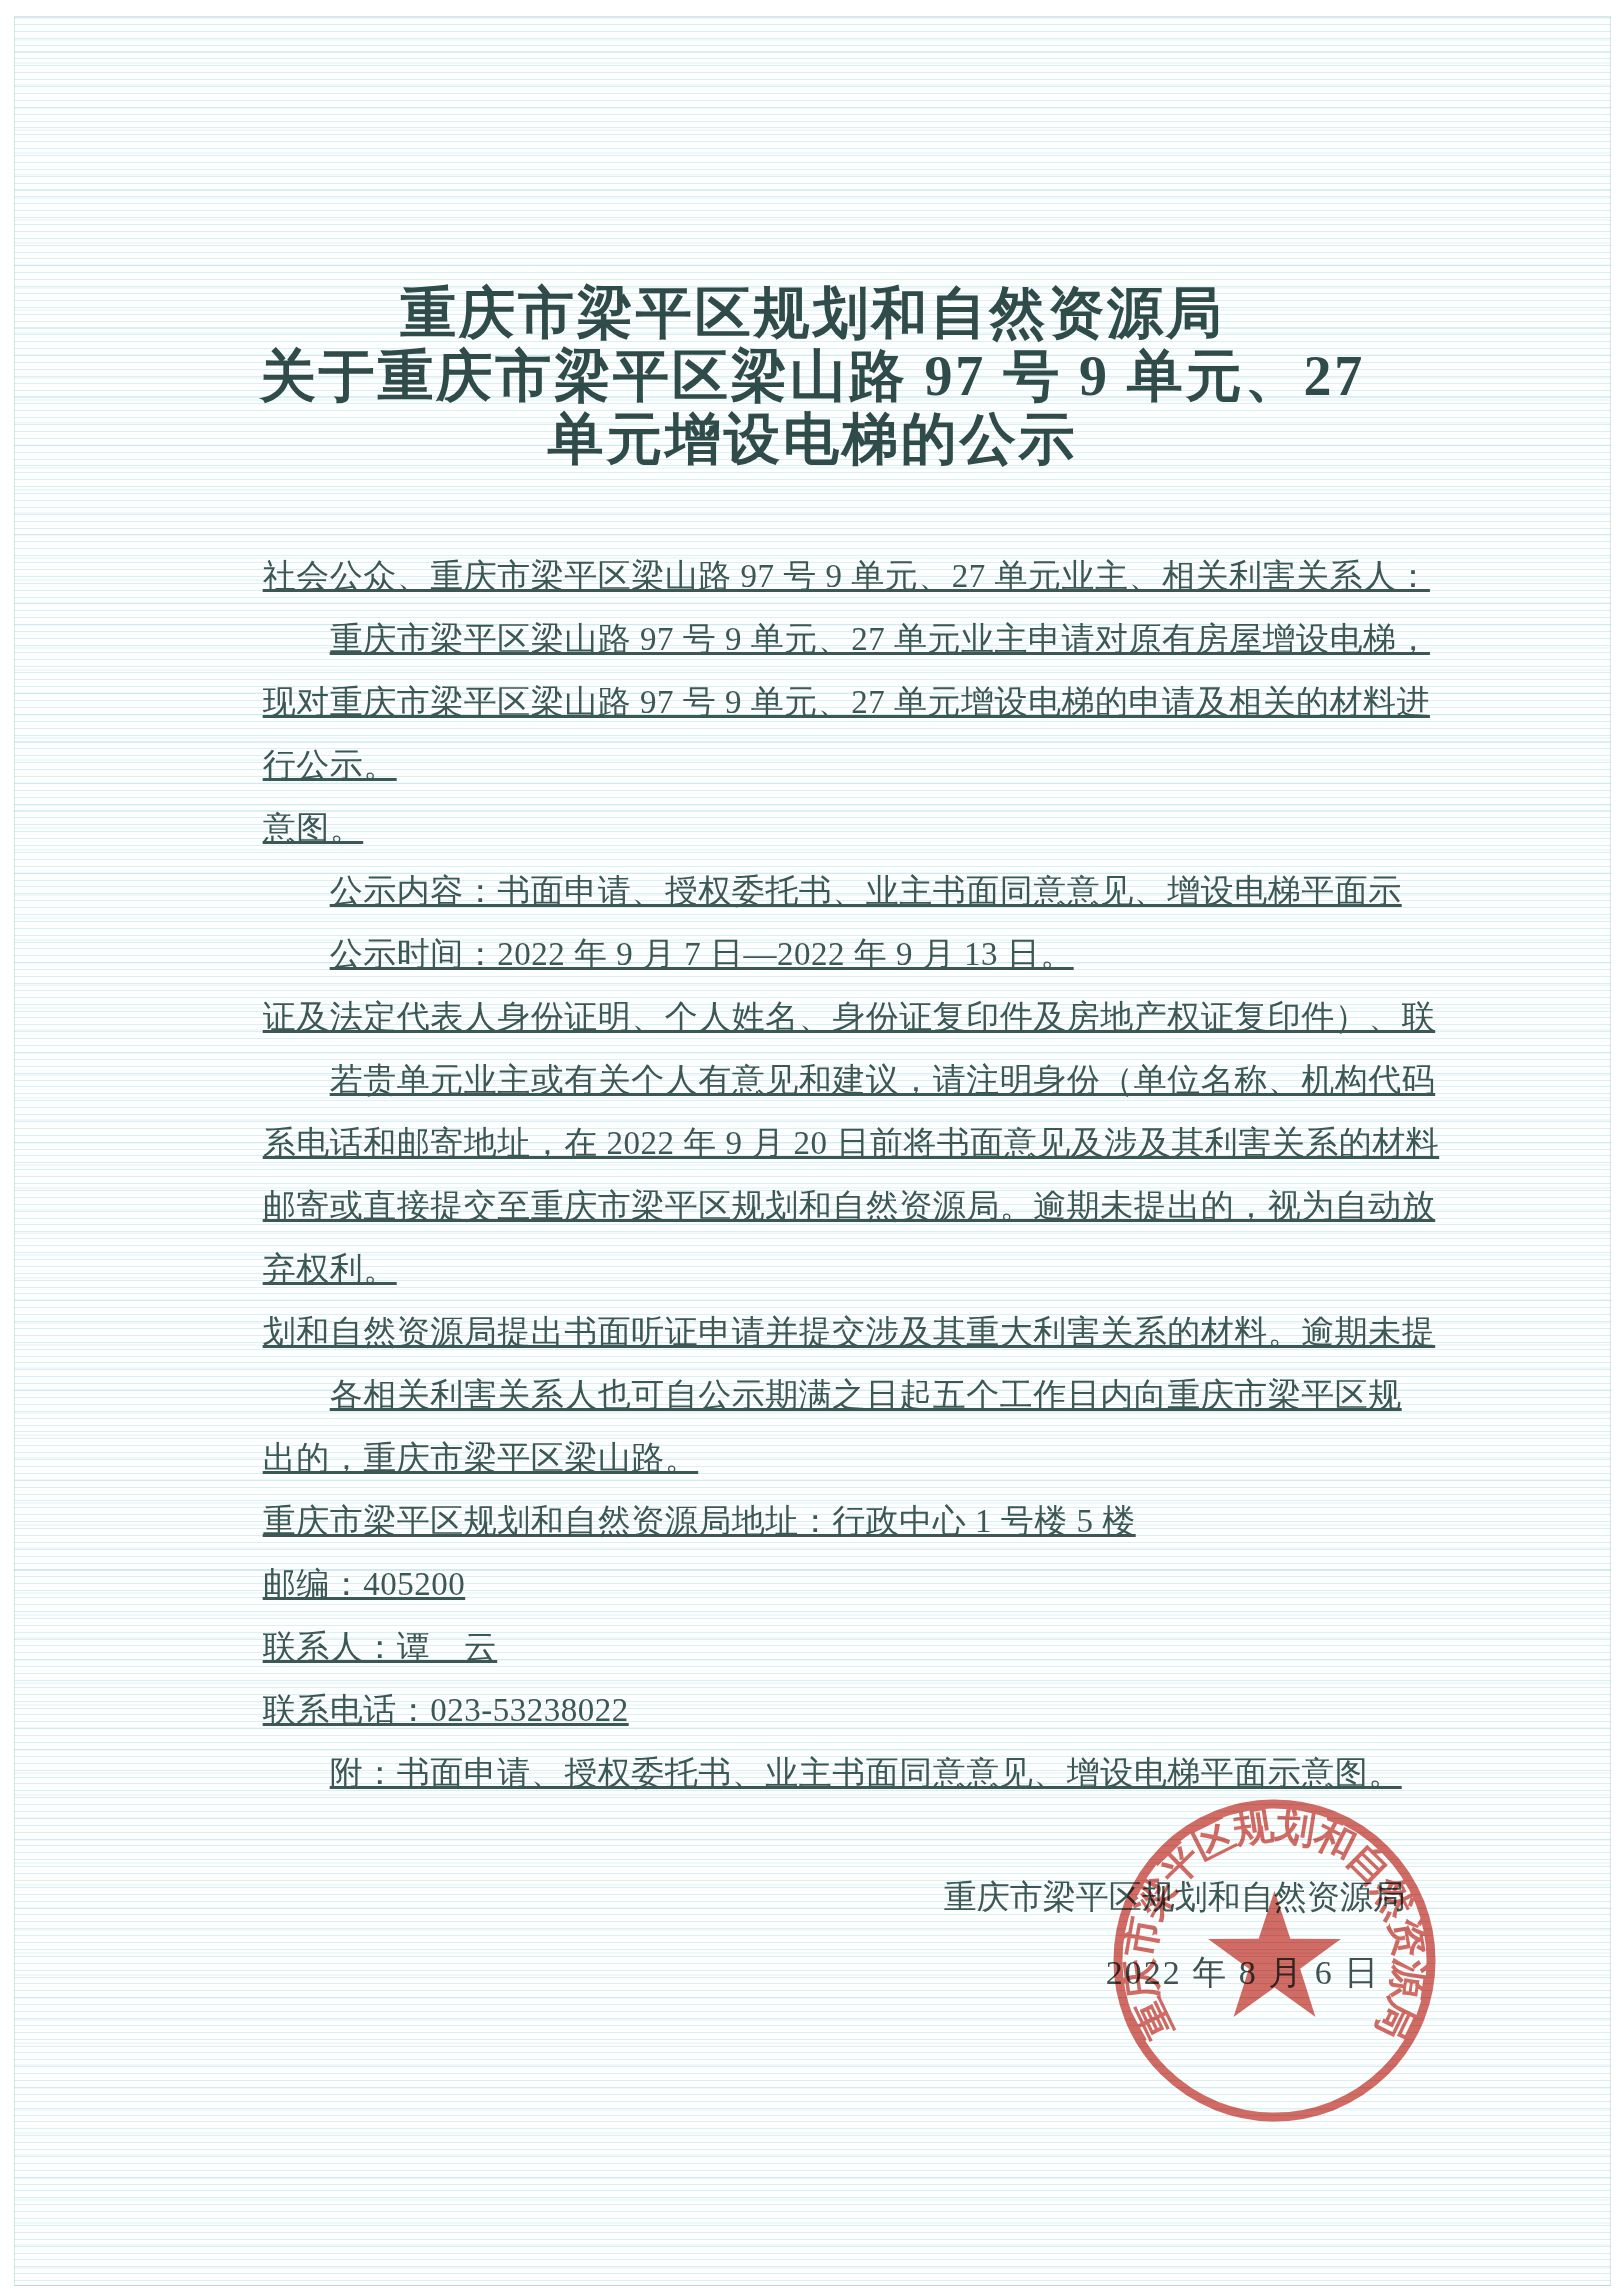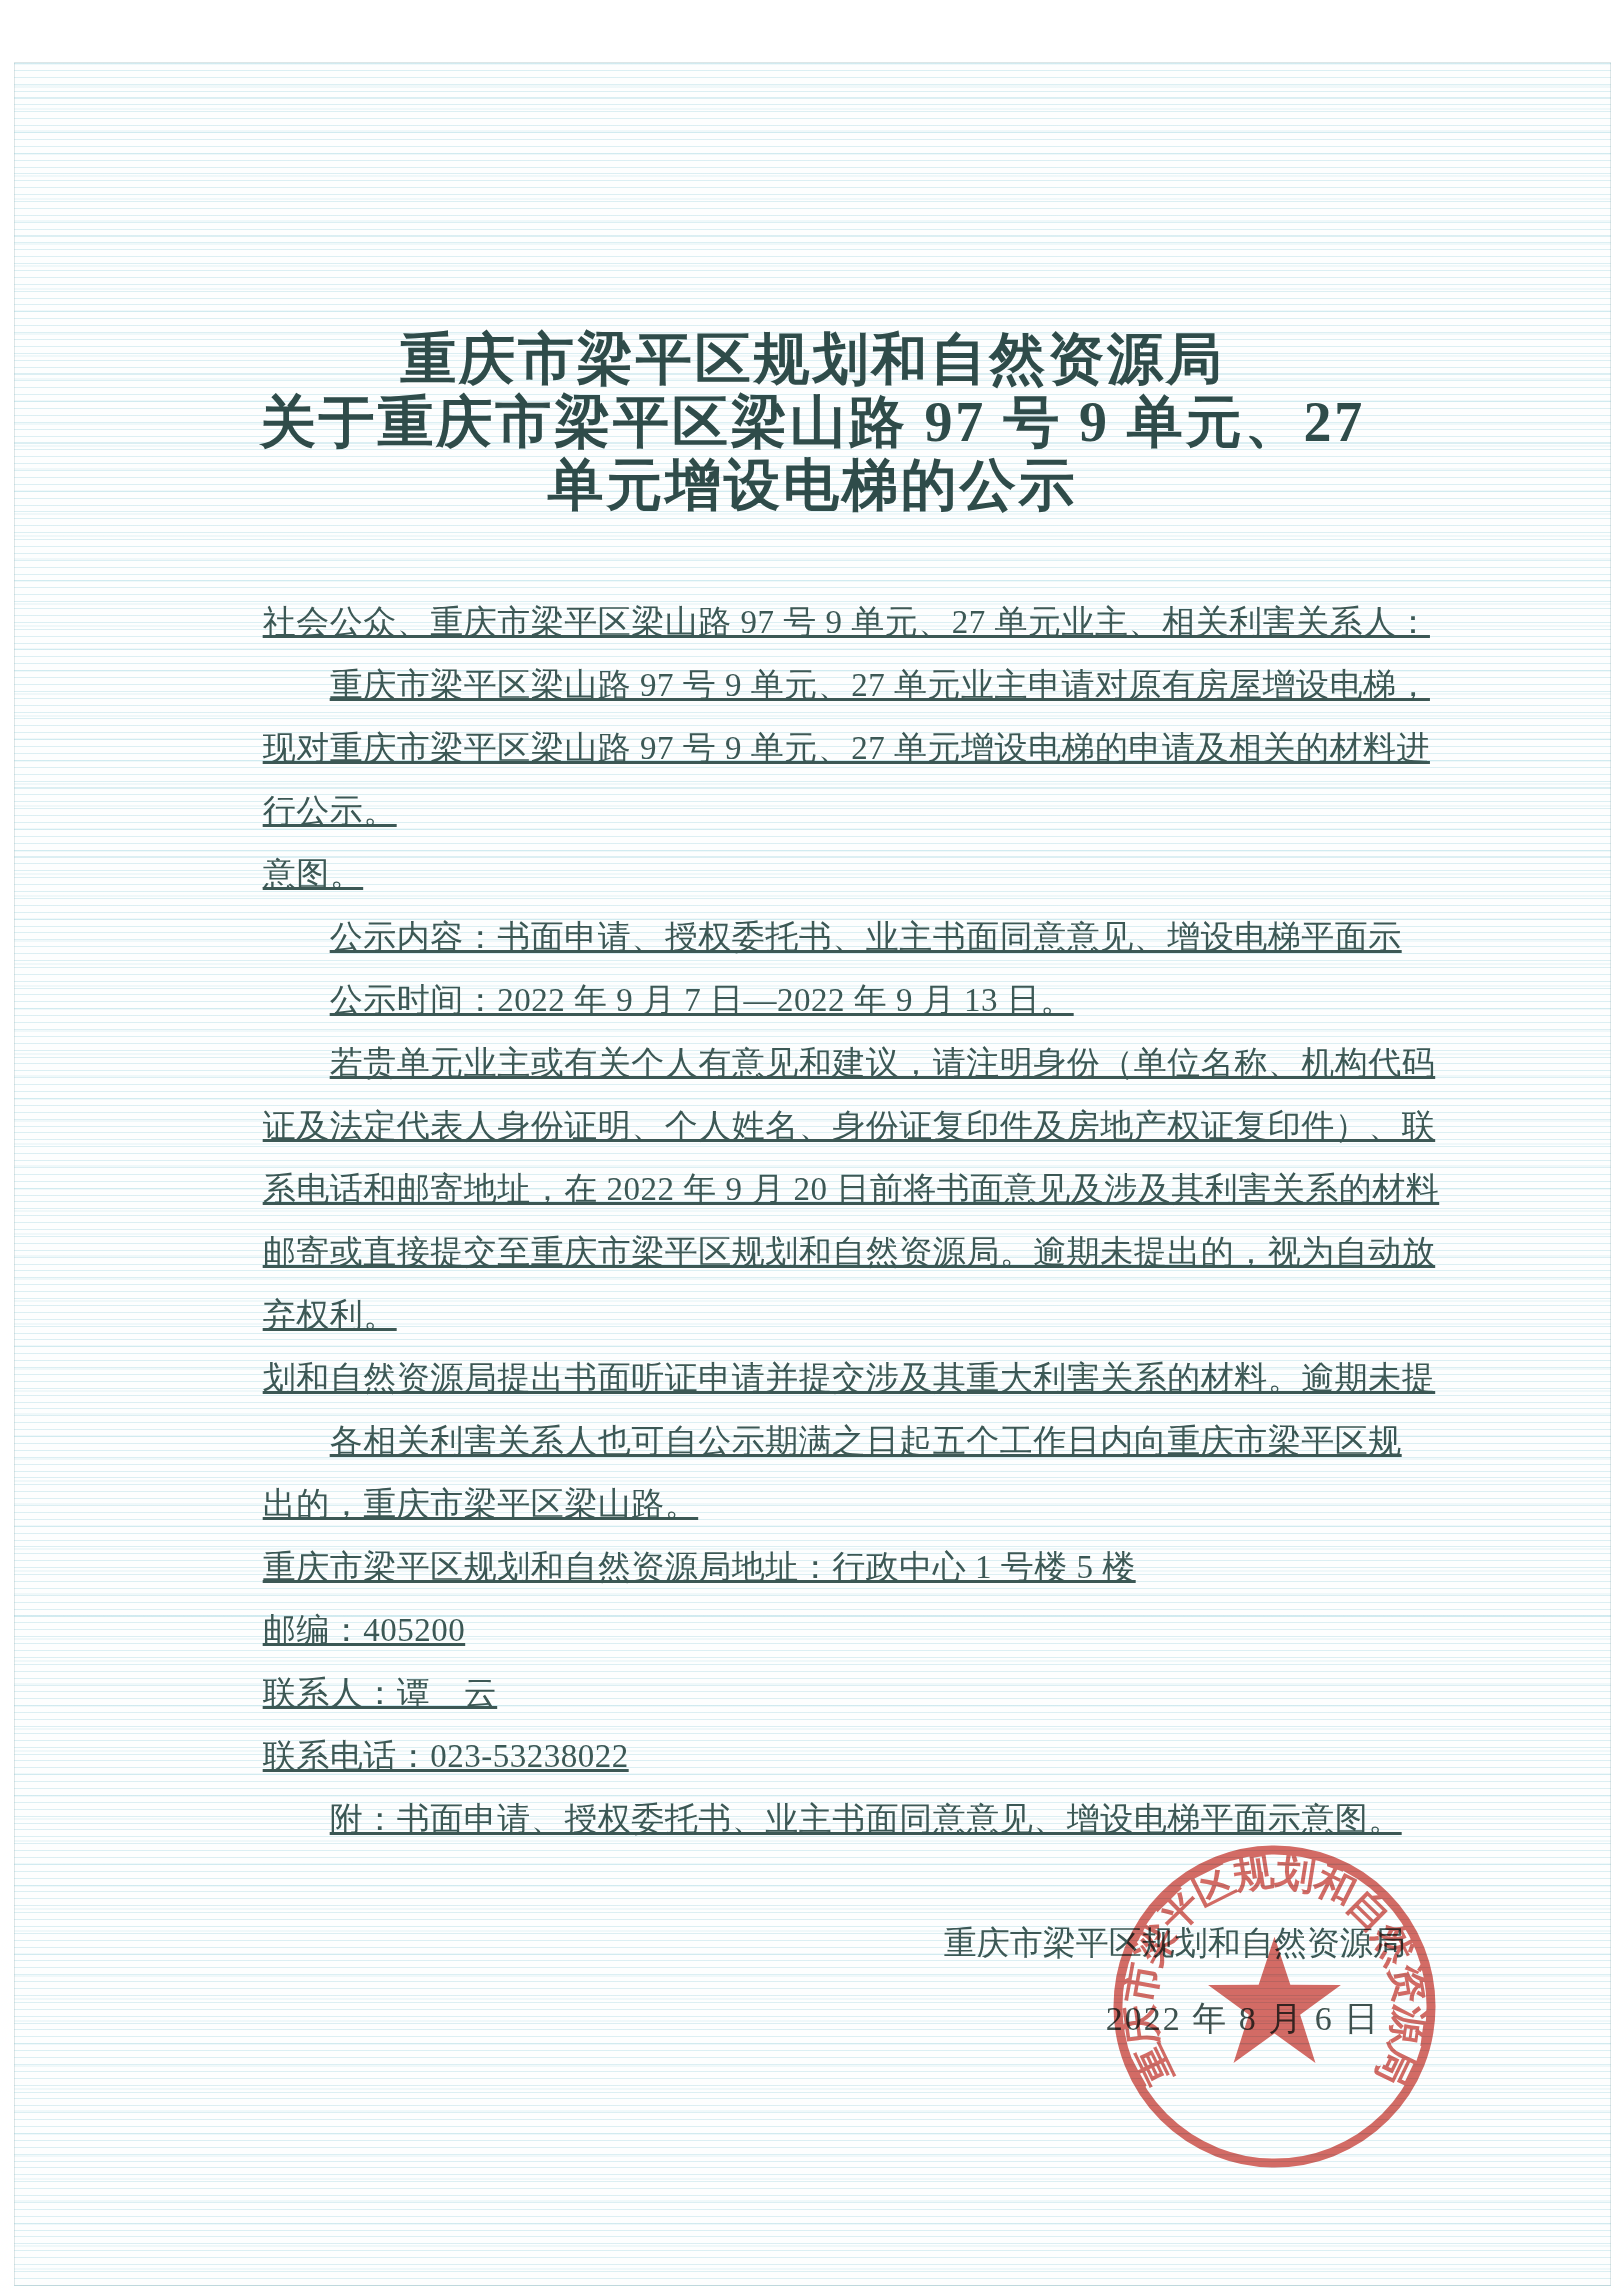--- a/index.html
+++ b/index.html
@@ -16,21 +16,20 @@
     left:13.7px;top:15.7px;right:9.8px;bottom:7.8px;
     background-color:#fdfefe;
     background-image:
       repeating-linear-gradient(180deg,
         rgba(122,196,212,0.26) 0px, rgba(122,196,212,0.26) 1px,
         rgba(255,255,255,0) 1px, rgba(255,255,255,0) 6.9px),
       repeating-linear-gradient(180deg,
         rgba(122,196,212,0.10) 0px, rgba(122,196,212,0.10) 2px,
         rgba(255,255,255,0) 2px, rgba(255,255,255,0) 22.5px);
     border:1px solid rgba(150,175,180,0.30);
-    margin-top:46px;
   }
   .title{
     position:absolute;
     left:0;top:265px;width:100%;
     text-align:center;
     font-size:56px;line-height:63px;
     font-weight:bold;
     letter-spacing:2.9px;
     color:#2f4c4a;
   }
@@ -84,22 +83,22 @@
     </div>
 
     <div class="body-text">
       <div class="bl">社会公众、重庆市梁平区梁山路 97 号 9 单元、27 单元业主、相关利害关系人：</div>
       <div class="bl ind">重庆市梁平区梁山路 97 号 9 单元、27 单元业主申请对原有房屋增设电梯，</div>
       <div class="bl">现对重庆市梁平区梁山路 97 号 9 单元、27 单元增设电梯的申请及相关的材料进</div>
       <div class="bl">行公示。</div>
       <div class="bl">意图。</div>
       <div class="bl ind">公示内容：书面申请、授权委托书、业主书面同意意见、增设电梯平面示</div>
       <div class="bl ind">公示时间：2022 年 9 月 7 日—2022 年 9 月 13 日。</div>
+      <div class="bl">证及法定代表人身份证明、个人姓名、身份证复印件及房地产权证复印件）、联</div>
       <div class="bl ind">若贵单元业主或有关个人有意见和建议，请注明身份（单位名称、机构代码</div>
-      <div class="bl">证及法定代表人身份证明、个人姓名、身份证复印件及房地产权证复印件）、联</div>
       <div class="bl">系电话和邮寄地址，在 2022 年 9 月 20 日前将书面意见及涉及其利害关系的材料</div>
       <div class="bl">邮寄或直接提交至重庆市梁平区规划和自然资源局。逾期未提出的，视为自动放</div>
       <div class="bl">弃权利。</div>
       <div class="bl">划和自然资源局提出书面听证申请并提交涉及其重大利害关系的材料。逾期未提</div>
       <div class="bl ind">各相关利害关系人也可自公示期满之日起五个工作日内向重庆市梁平区规</div>
       <div class="bl">出的，重庆市梁平区梁山路。</div>
       <div class="bl">重庆市梁平区规划和自然资源局地址：行政中心 1 号楼 5 楼</div>
       <div class="bl">邮编：405200</div>
       <div class="bl">联系人：谭　云</div>
       <div class="bl">联系电话：023-53238022</div>

